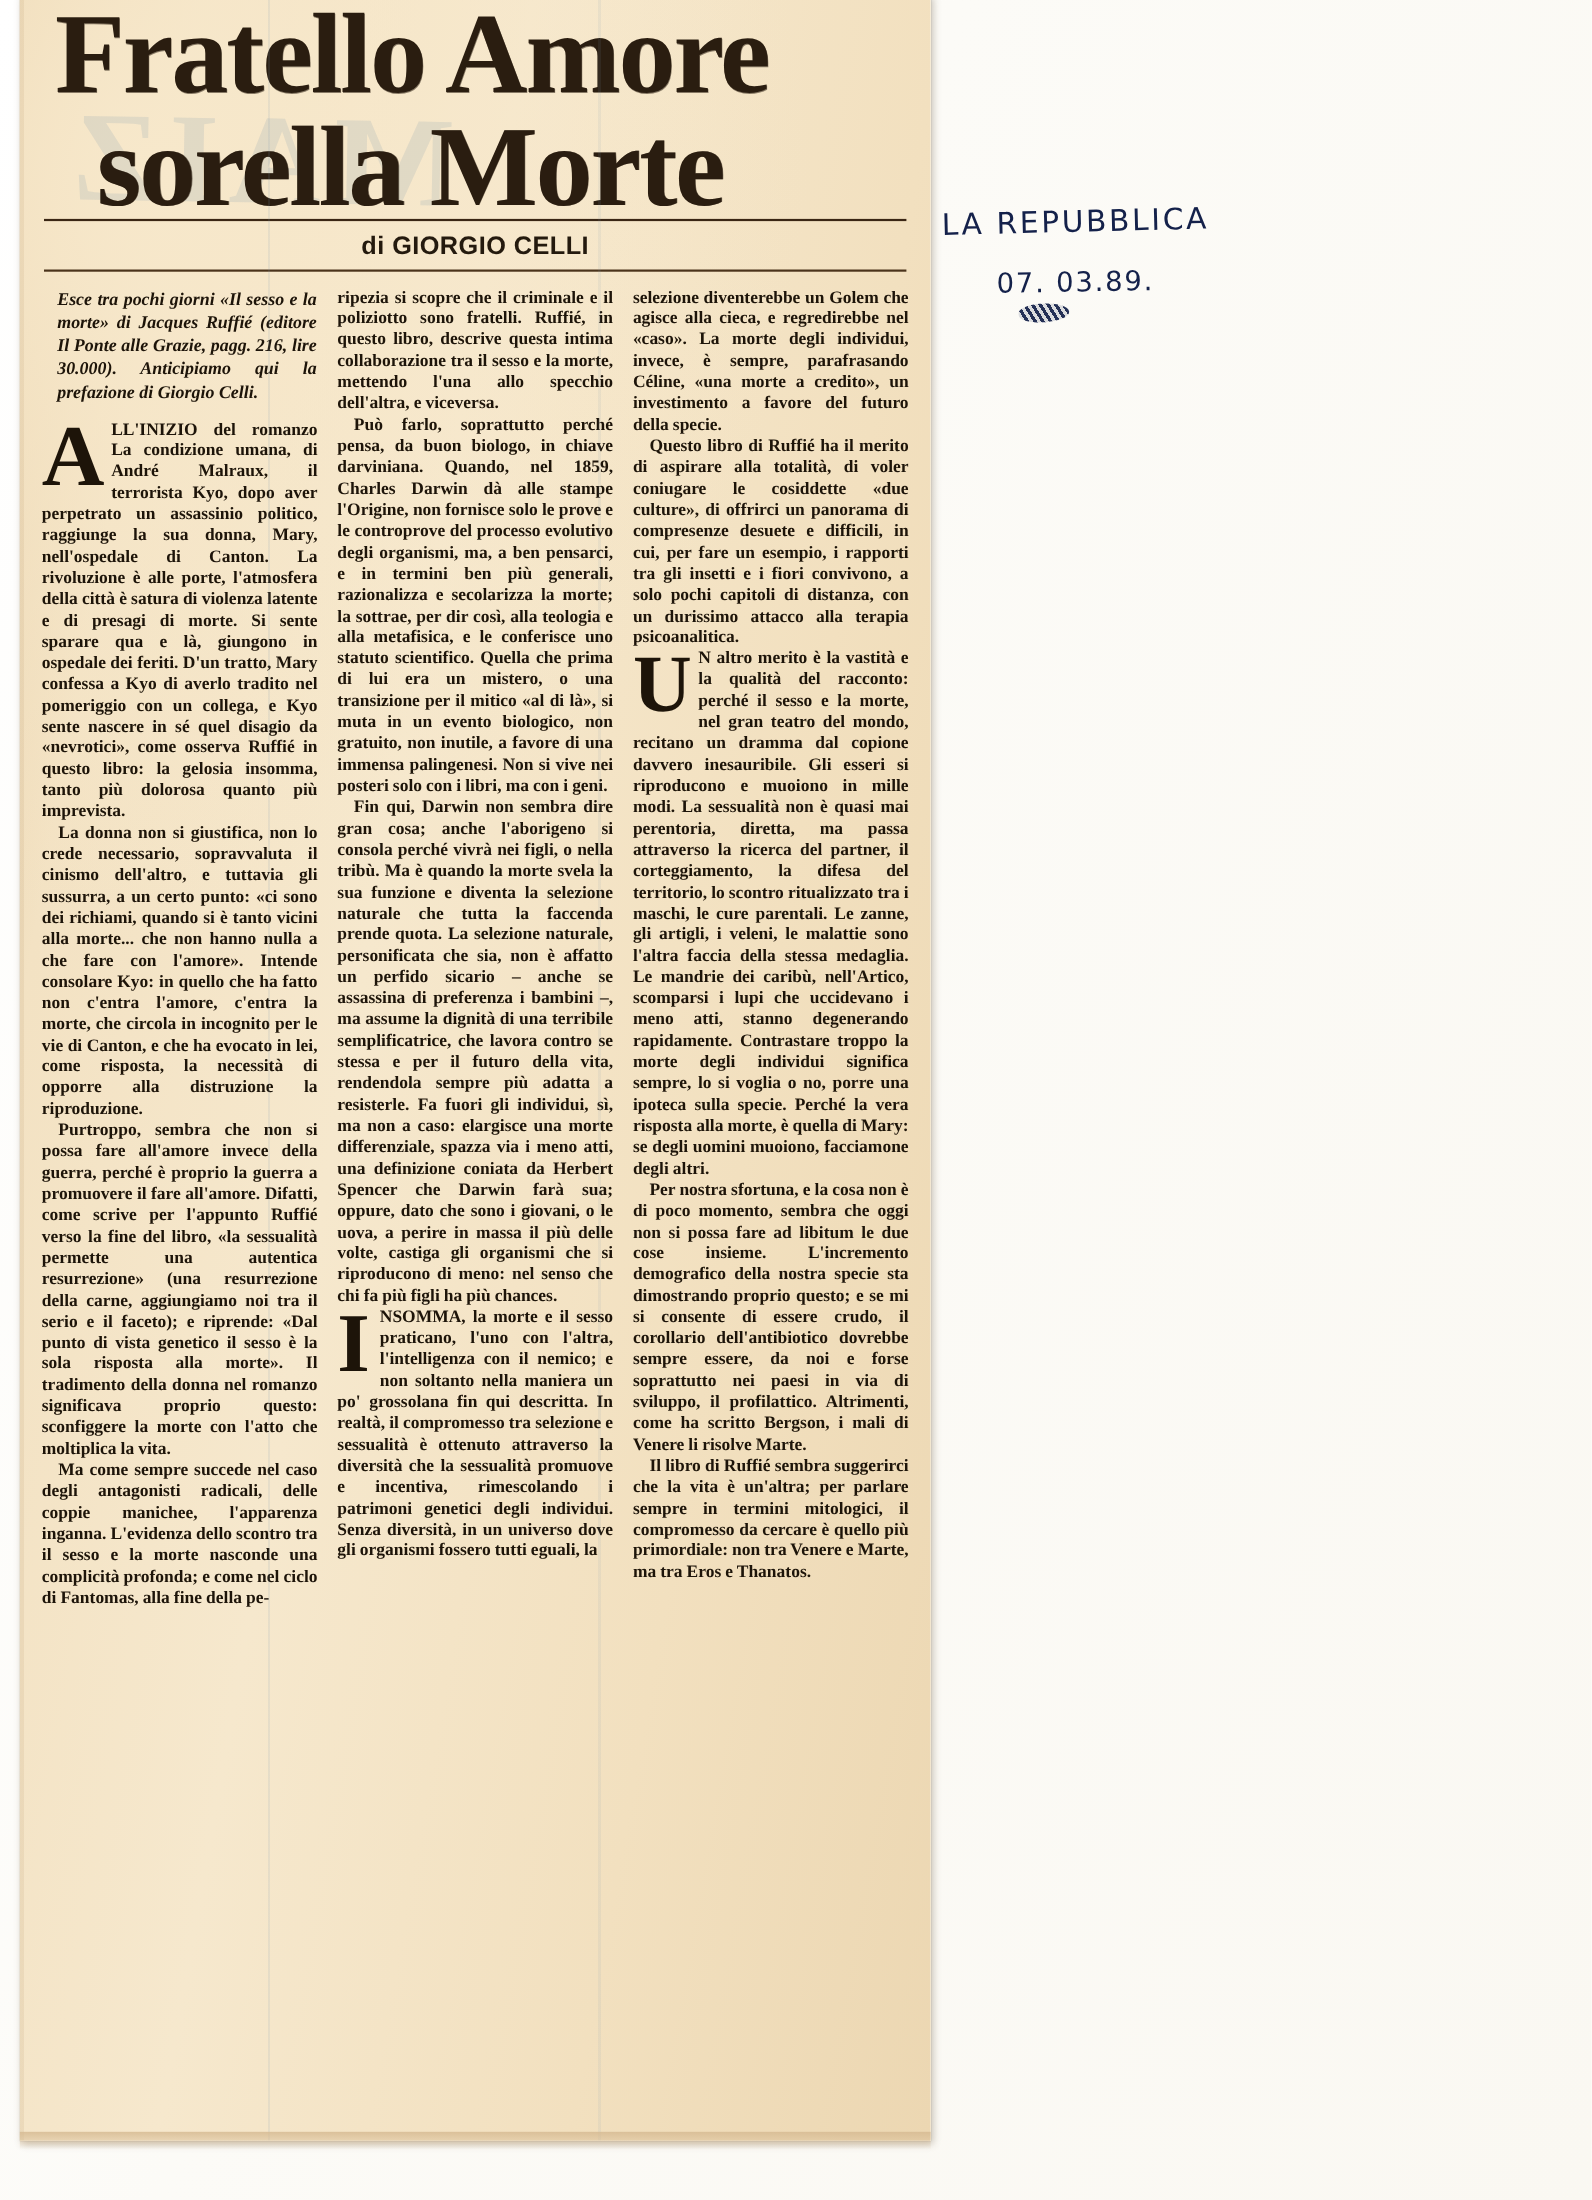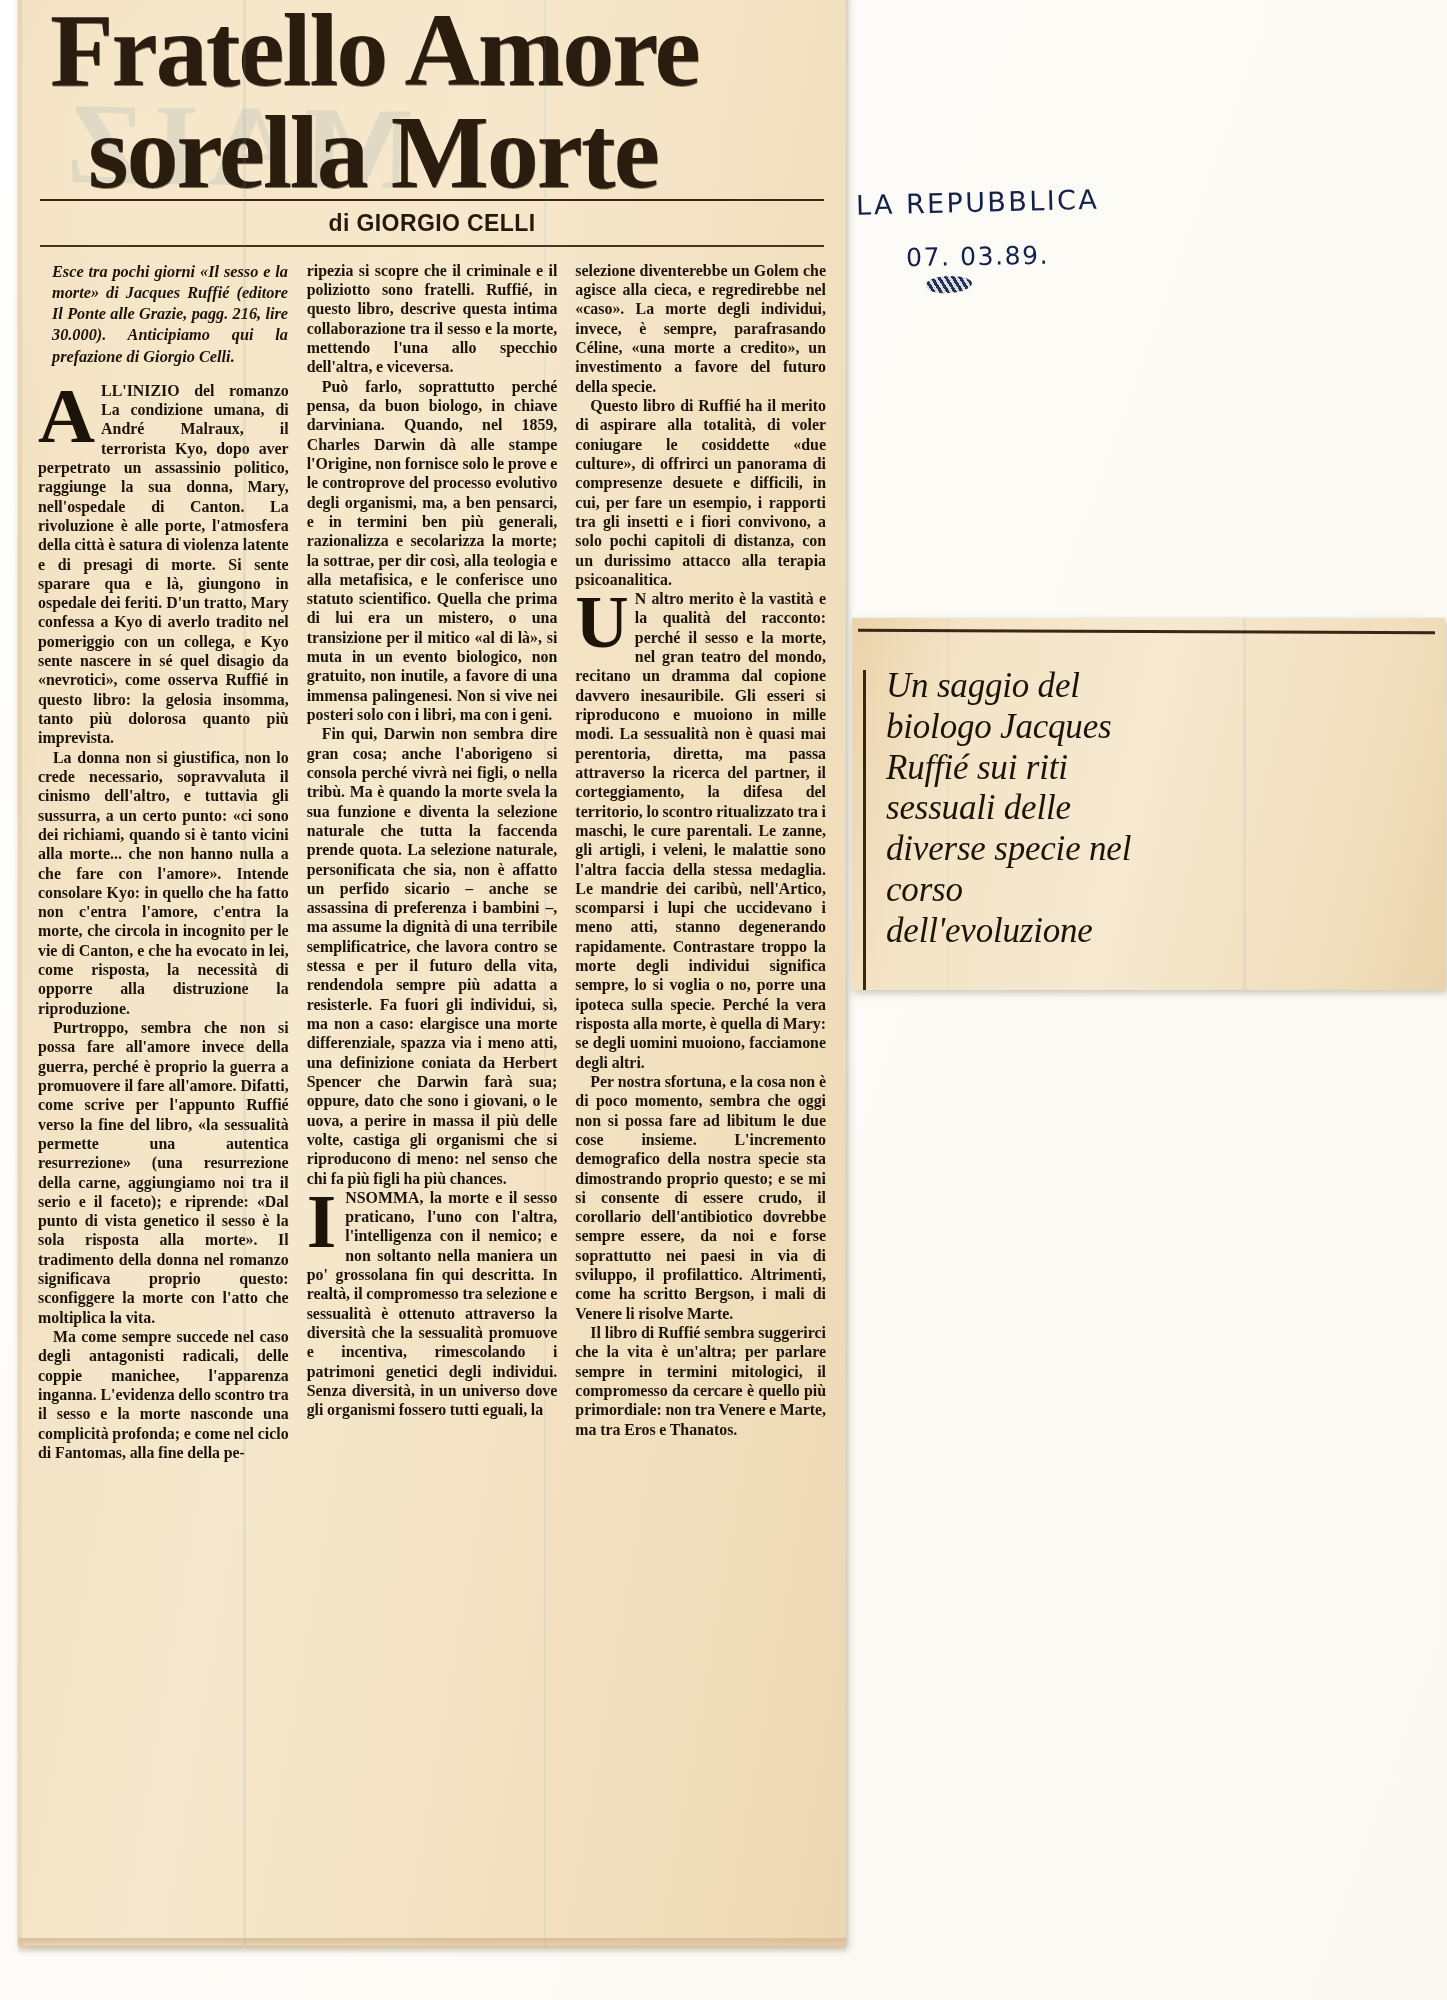--- a/index.html
+++ b/index.html
@@ -286,19 +286,14 @@
     </div>
   </div>
   <div id="main-bottom-edge"></div>
 
   <div id="annotation">
     <div id="hw-publication">LA REPUBBLICA</div>
     <div id="hw-date">07. 03.89.</div>
     <div id="hw-signature"></div>
   </div>
 
-  <div id="side-clipping">
-    <div id="side-rule-top"></div>
-    <div id="side-rule-left"></div>
-    <div id="side-caption">Un saggio del biologo Jacques Ruffié sui riti sessuali delle diverse specie nel corso dell'evoluzione</div>
-  </div>
 
 </div>
 
 </body></html>

